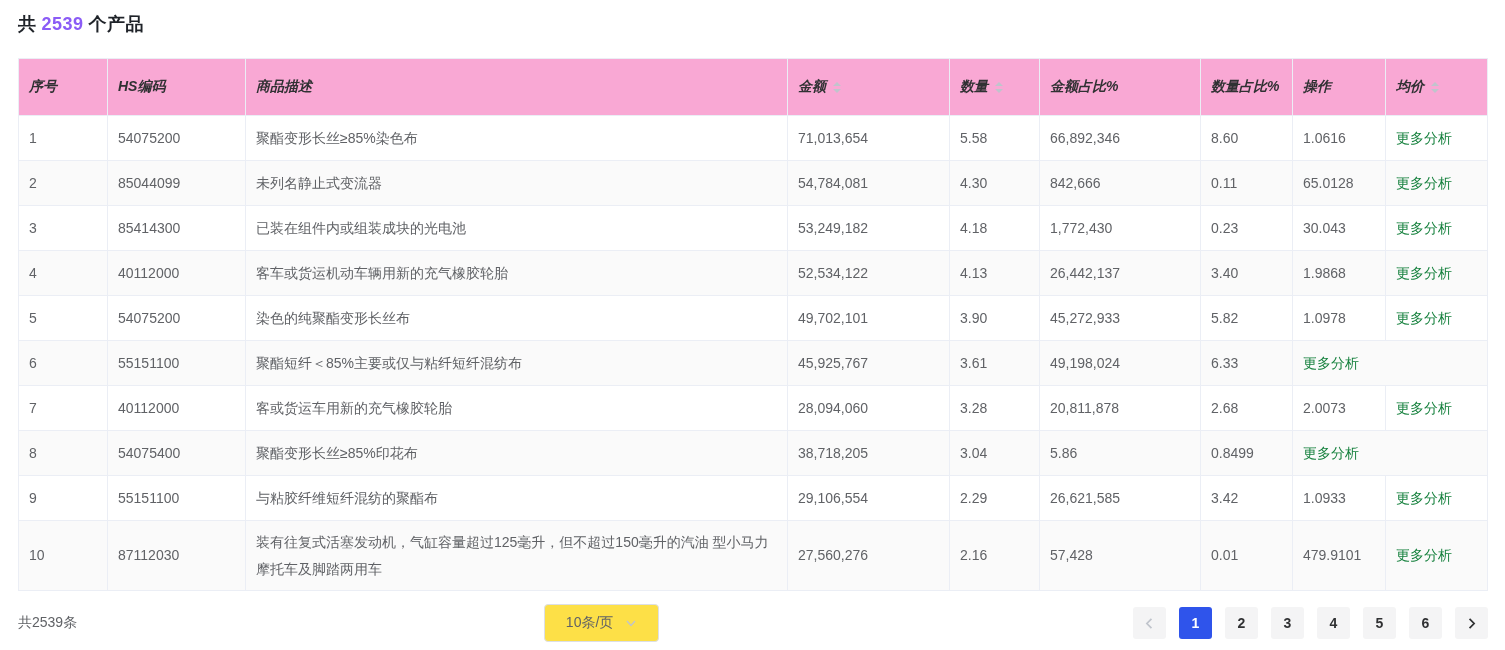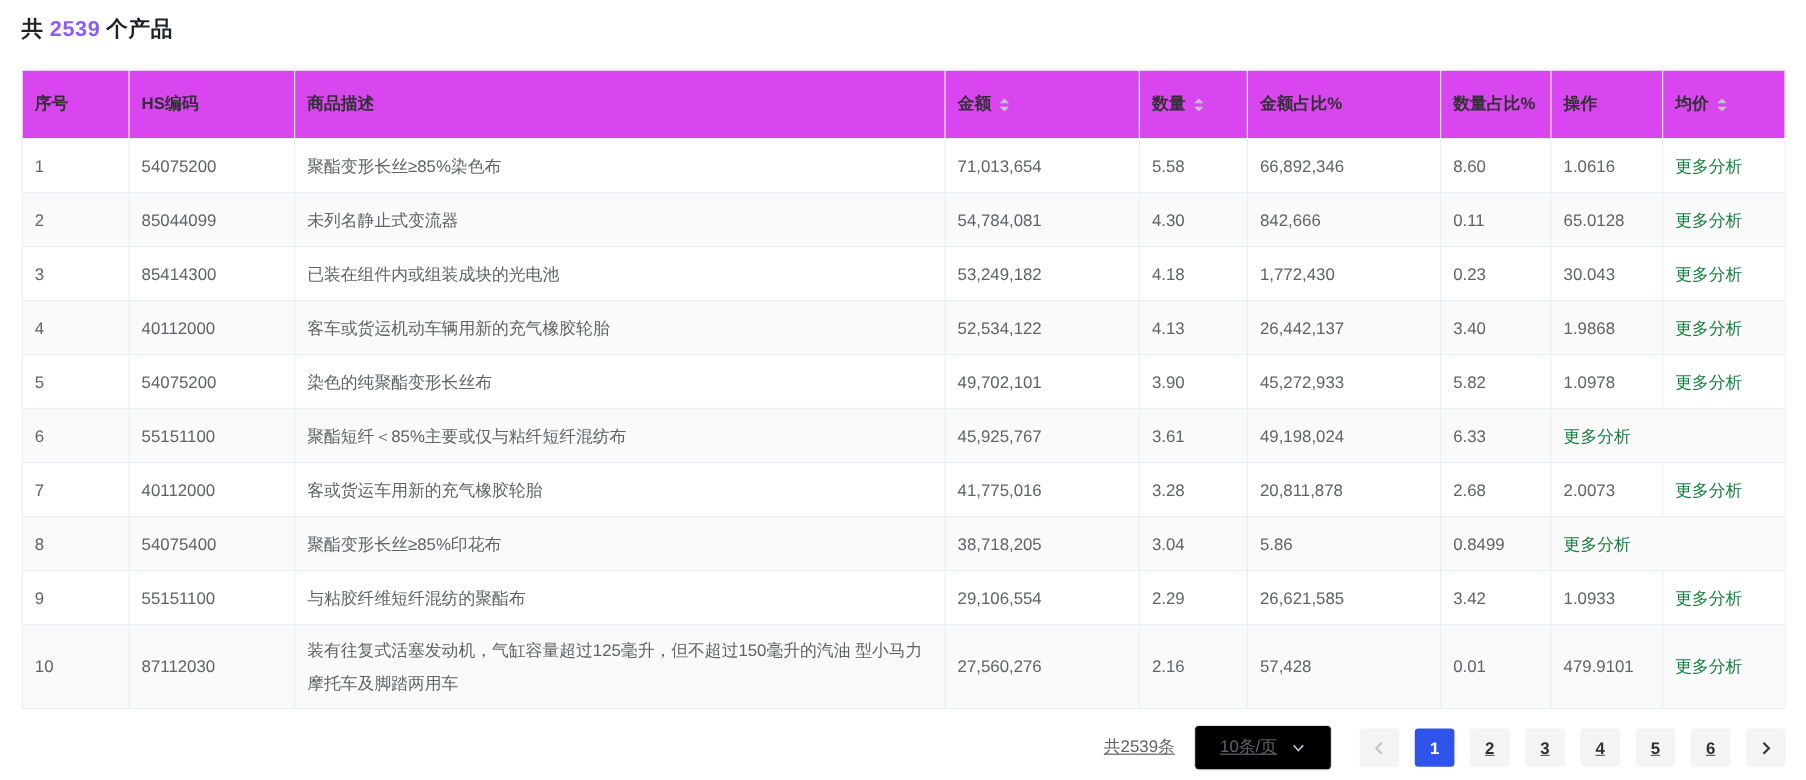--- a/index.html
+++ b/index.html
@@ -24,23 +24,24 @@
     width: 100%;
     border: 1px solid #ebeef5;
     border-bottom: 1px solid #ebeef5;
     font-size: 14px;
   }
   .grid {
     display: grid;
     grid-template-columns: 89px 138px 1fr 162px 90px 161px 92px 93px 101px;
   }
   .thead {
-    background: #d946ef;
+    background: #f9a8d4;
     color: #303133;
     font-weight: 700;
+    font-style: italic;
   }
   .th {
     min-height: 56px;
     display: flex; align-items: center;
     padding: 8px 10px;
     border-right: 1px solid #ebeef5;
   }
   .th:last-child { border-right: none; }
   .tr {
     background: #ffffff;
@@ -66,30 +67,30 @@
     display: inline-flex; flex-direction: column; align-items: center;
     margin-left: 7px; cursor: pointer;
   }
   .caret { width: 0; height: 0; border: 4px solid transparent; display: block; }
   .caret.up { border-bottom-color: #c0c4cc; border-top-width: 0; margin-bottom: 3px; }
   .caret.down { border-top-color: #c0c4cc; border-bottom-width: 0; }
 
   
   .pagination {
     margin-top: 13px;
-    display: flex; align-items: center; justify-content: flex-end;
-    font-size: 14px; color: #606266; text-decoration: underline;
+    display: flex; align-items: center; justify-content: space-between;
+    font-size: 14px; color: #606266;
   }
   .total-label { margin-right: 16px; }
   .page-size-select {
     width: 115px; height: 38px;
     border: 1px solid #dcdfe6; border-radius: 4px;
     display: flex; align-items: center; justify-content: center;
     gap: 12px; margin-right: 23px;
-    cursor: pointer; background: #000000; color: #606266;
+    cursor: pointer; background: #fde047; color: #606266;
   }
   .page-size-select .chev { color: #c0c4cc; display: inline-flex; }
   .pages { display: flex; align-items: center; gap: 13px; }
   .pg-btn {
     min-width: 33px; height: 32px;
     border: none; border-radius: 3px;
     background: #f4f4f5; color: #303133;
     font-size: 14px; font-weight: 700;
     font-family: inherit;
     display: inline-flex; align-items: center; justify-content: center;
@@ -223,21 +224,21 @@
           <div class="td">49,198,024</div>
           <div class="td">6.33</div>
           <div class="td">
             <a class="link">更多分析</a>
           </div>
         </div>
         <div class="tr grid">
           <div class="td">7</div>
           <div class="td">40112000</div>
           <div class="td">客或货运车用新的充气橡胶轮胎</div>
-          <div class="td">41,775,016</div>
+          <div class="td">28,094,060</div>
           <div class="td">3.28</div>
           <div class="td">20,811,878</div>
           <div class="td">2.68</div>
           <div class="td">2.0073</div>
           <div class="td">
             <a class="link">更多分析</a>
           </div>
         </div>
         <div class="tr grid stripe">
           <div class="td">8</div>

